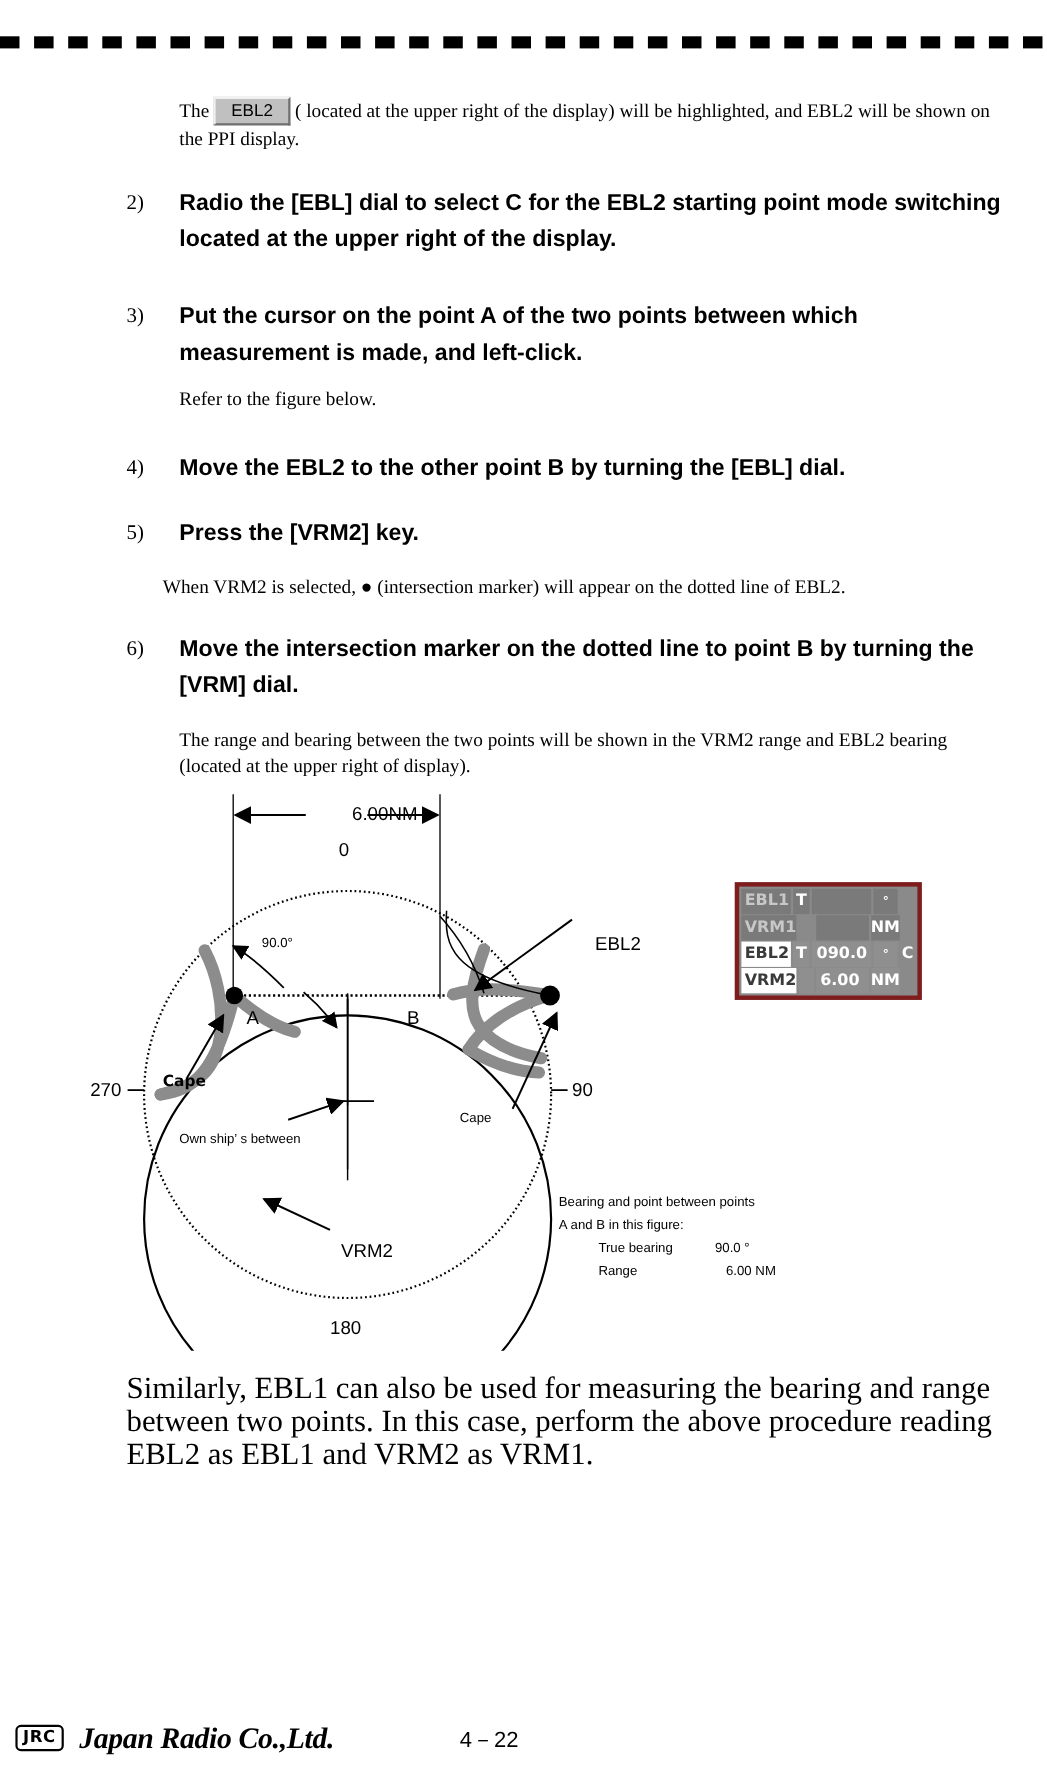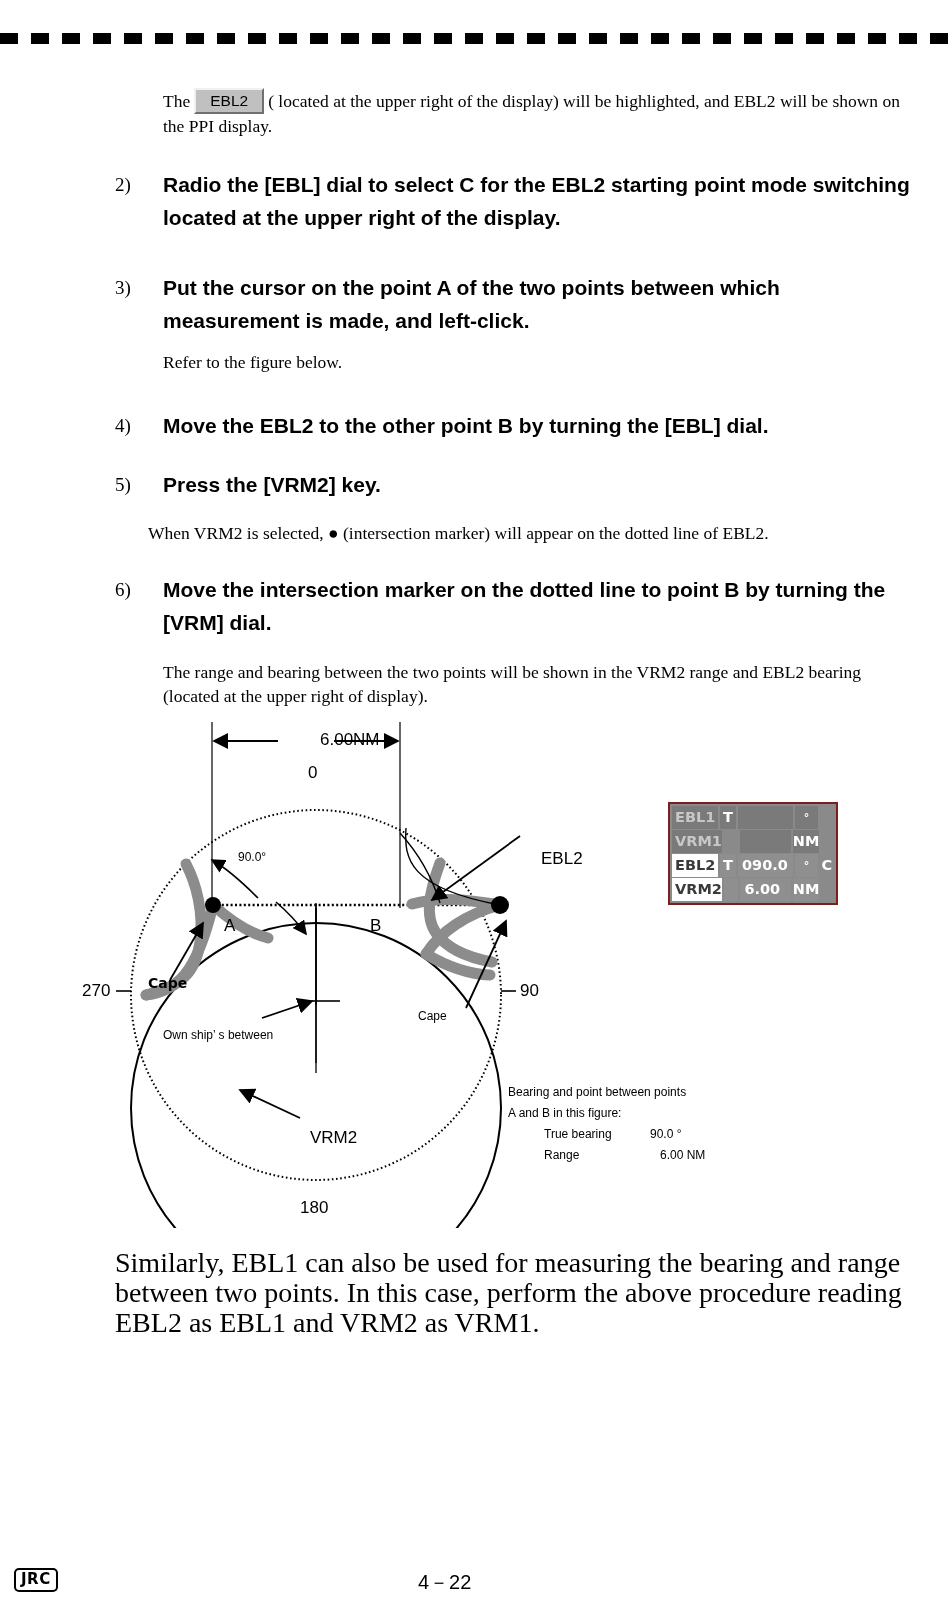--- a/index.html
+++ b/index.html
@@ -111,21 +111,21 @@
   }
 
   
   .radar-panel {
     position: absolute;
     left: 668px; top: 802px;
     width: 170px;
     background: #8a8a8a;
     padding: 2px;
     font-family: "DejaVu Sans", sans-serif;
-    border: 2px solid #7f1d1d;
+    border: 4px solid #7f1d1d;
   }
   .rp-row {
     display: flex;
     align-items: stretch;
     height: 23px;
     margin-bottom: 1px;
   }
   .rp-row:last-child { margin-bottom: 0; }
   .rp-cell {
     display: flex;
@@ -385,14 +385,15 @@
     <div class="rp-cell rp-val">6.00</div>
     <div class="rp-cell rp-unit">NM</div>
     <div class="rp-cell rp-suffix rp-empty"></div>
   </div>
 </div>
 
 <div class="closing">Similarly, EBL1 can also be used for measuring the bearing and range between two points. In this case, perform the above procedure reading EBL2 as EBL1 and VRM2 as VRM1.</div>
 
 <div class="footer">
   <div class="jrc-logo">JRC</div>
+  <div class="jrc-name">Japan Radio Co.,Ltd.</div>
   <div class="page-num">4－22</div>
 </div>
 
 </body></html>

